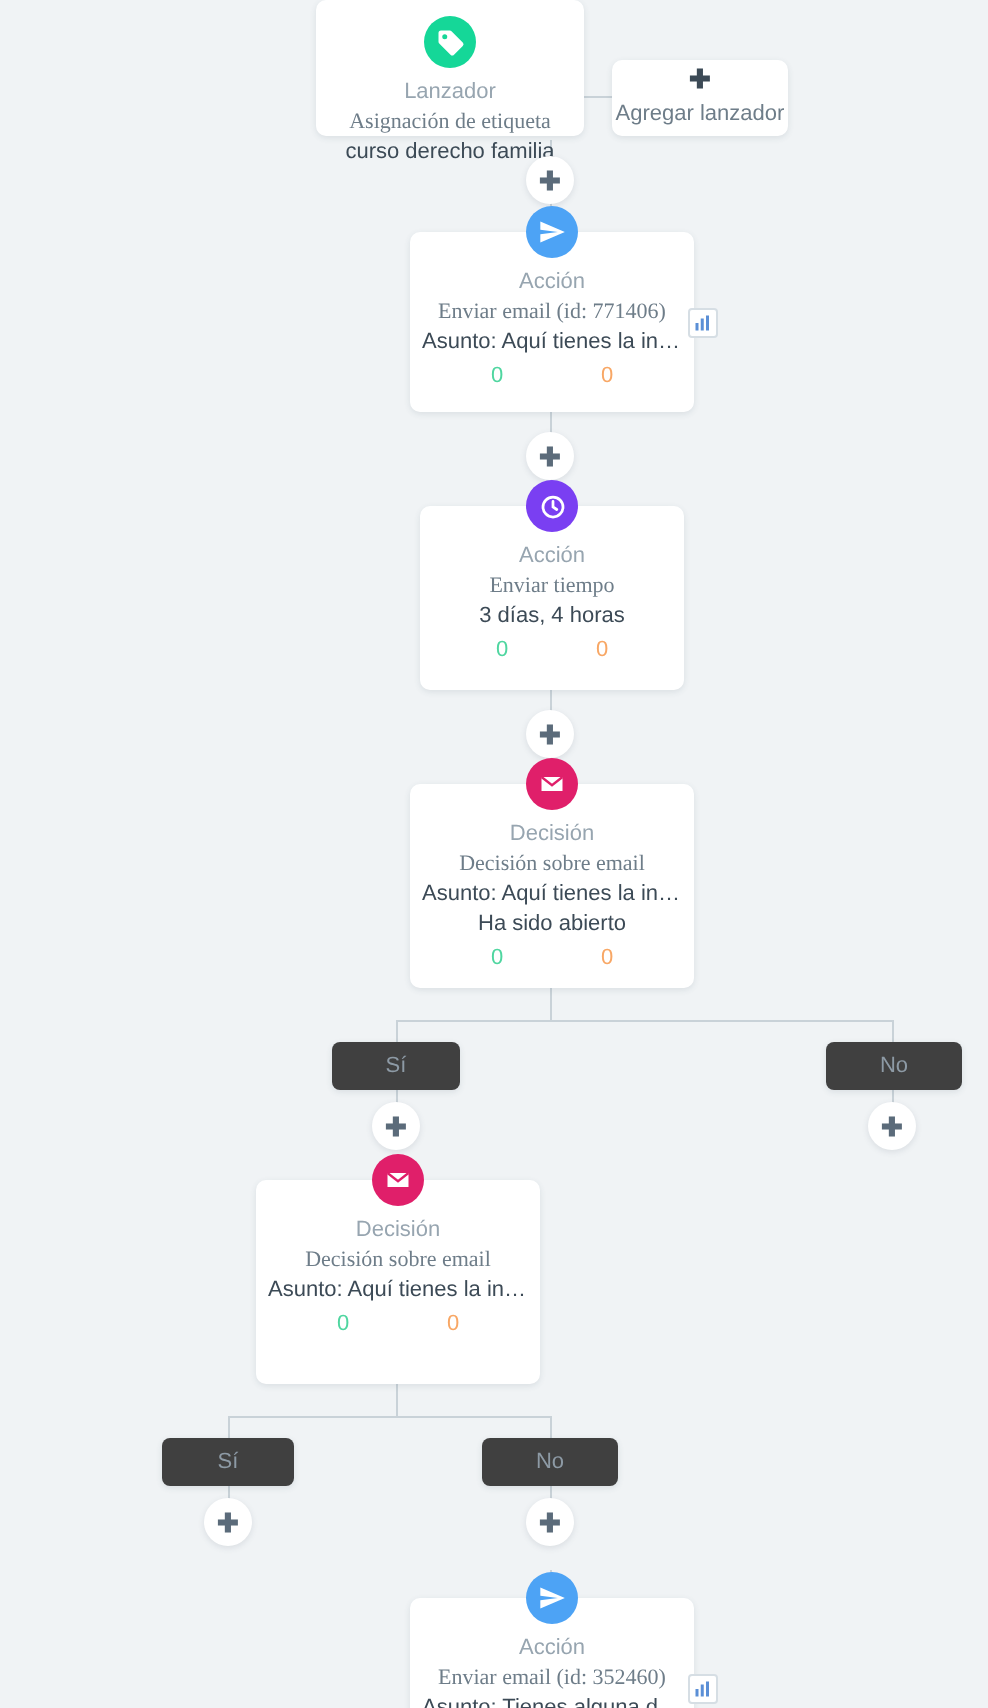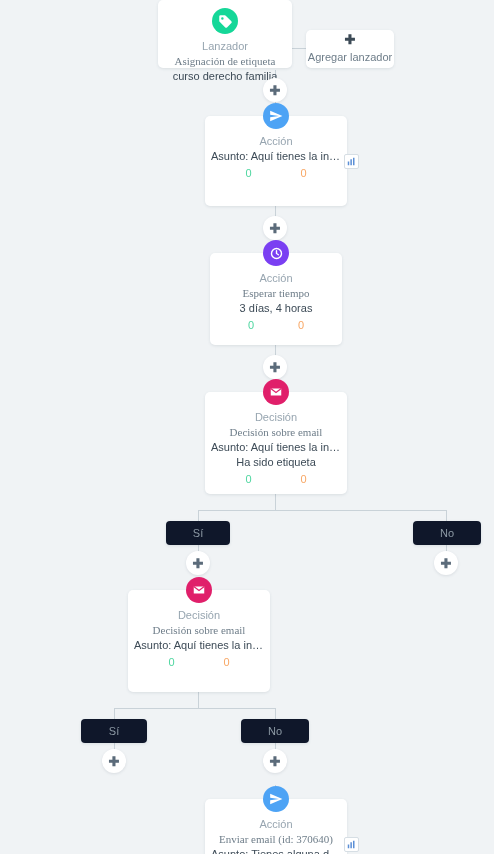--- a/index.html
+++ b/index.html
@@ -79,21 +79,21 @@
     box-shadow: 0 1px 3px rgba(60,80,100,.12);
     display: flex; flex-direction: column; align-items: center;
     justify-content: center; cursor: pointer;
   }
   .add-box .plus-g { font-size: 13px; color: #3c4a56; font-weight: bold; line-height: 14px; }
   .add-box .add-label { font-size: 11px; color: #6e7d89; line-height: 15px; margin-top: 3px; }
 
   
   .pill {
     position: absolute; height: 24px;
-    background: #0f172a; border-radius: 4px;
+    background: #404040; border-radius: 4px;
     box-shadow: 0 1px 3px rgba(60,80,100,.12);
     display: flex; align-items: center; justify-content: center;
     font-size: 11px; color: #8d9aa5; cursor: pointer;
   }
 </style>
 </head>
 <body>
 
 <div id="canvas">
 
@@ -149,20 +149,21 @@
     <span class="g">✚</span>
   </div>
 
   <div class="card" style="left:205px; top:116px; width:142px; height:90px;">
     <div class="card-icon ic-blue">
       <svg width="14" height="14" viewBox="0 0 24 24" fill="#ffffff">
         <path d="M2 21l21-9L2 3v7l15 2-15 2z"></path>
       </svg>
     </div>
     <div class="card-type">Acción</div>
+    <div class="card-sub">Enviar email (id: 771406)</div>
     <div class="card-strong">Asunto: Aquí tienes la inform...</div>
     <div class="counters">
       <span class="cnt-green">0</span>
       <span class="cnt-orange">0</span>
     </div>
     <div class="stats-icon">
       <svg width="9" height="9" viewBox="0 0 24 24" fill="#5b8fd6">
         <rect x="2" y="12" width="4" height="10"></rect>
           <rect x="9" y="6" width="4" height="16"></rect>
           <rect x="16" y="2" width="4" height="20"></rect>
@@ -175,21 +176,21 @@
   </div>
 
   <div class="card" style="left:210px; top:253px; width:132px; height:92px;">
     <div class="card-icon ic-purple">
       <svg width="15" height="15" viewBox="0 0 24 24" fill="none" stroke="#ffffff" stroke-width="2.2">
         <circle cx="12" cy="12" r="8"></circle>
           <path d="M12 7.5V12l3 2" stroke-linecap="round"></path>
       </svg>
     </div>
     <div class="card-type">Acción</div>
-    <div class="card-sub">Esperar tiempo</div>
+    <div class="card-sub">Enviar tiempo</div>
     <div class="card-strong">3 días, 4 horas</div>
     <div class="counters">
       <span class="cnt-green">0</span>
       <span class="cnt-orange">0</span>
     </div>
   </div>
 
   <div class="plus-node" style="left:263px; top:355px;">
     <span class="g">✚</span>
   </div>
@@ -197,21 +198,21 @@
   <div class="card" style="left:205px; top:392px; width:142px; height:102px;">
     <div class="card-icon ic-pink">
       <svg width="14" height="14" viewBox="0 0 24 24" fill="#ffffff">
         <path d="M3 6h18v12H3z" fill="#ffffff"></path>
         <path d="M3 6l9 7 9-7" fill="none" stroke="#e01f6a" stroke-width="2"></path>
       </svg>
     </div>
     <div class="card-type">Decisión</div>
     <div class="card-sub">Decisión sobre email</div>
     <div class="card-strong">Asunto: Aquí tienes la inform...</div>
-    <div class="card-strong">Ha sido etiqueta</div>
+    <div class="card-strong">Ha sido abierto</div>
     <div class="counters">
       <span class="cnt-green">0</span>
       <span class="cnt-orange">0</span>
     </div>
   </div>
 
   <div class="pill" style="left:166px; top:521px; width:64px;">Sí</div>
   <div class="pill" style="left:413px; top:521px; width:68px;">No</div>
 
   <div class="plus-node" style="left:186px; top:551px;">
@@ -247,21 +248,21 @@
     <span class="g">✚</span>
   </div>
 
   <div class="card" style="left:205px; top:799px; width:142px; height:90px;">
     <div class="card-icon ic-blue">
       <svg width="14" height="14" viewBox="0 0 24 24" fill="#ffffff">
         <path d="M2 21l21-9L2 3v7l15 2-15 2z"></path>
       </svg>
     </div>
     <div class="card-type">Acción</div>
-    <div class="card-sub">Enviar email (id: 370640)</div>
+    <div class="card-sub">Enviar email (id: 352460)</div>
     <div class="card-strong">Asunto: Tienes alguna duda so...</div>
     <div class="stats-icon">
       <svg width="9" height="9" viewBox="0 0 24 24" fill="#5b8fd6">
         <rect x="2" y="12" width="4" height="10"></rect>
           <rect x="9" y="6" width="4" height="16"></rect>
           <rect x="16" y="2" width="4" height="20"></rect>
       </svg>
     </div>
   </div>
 

